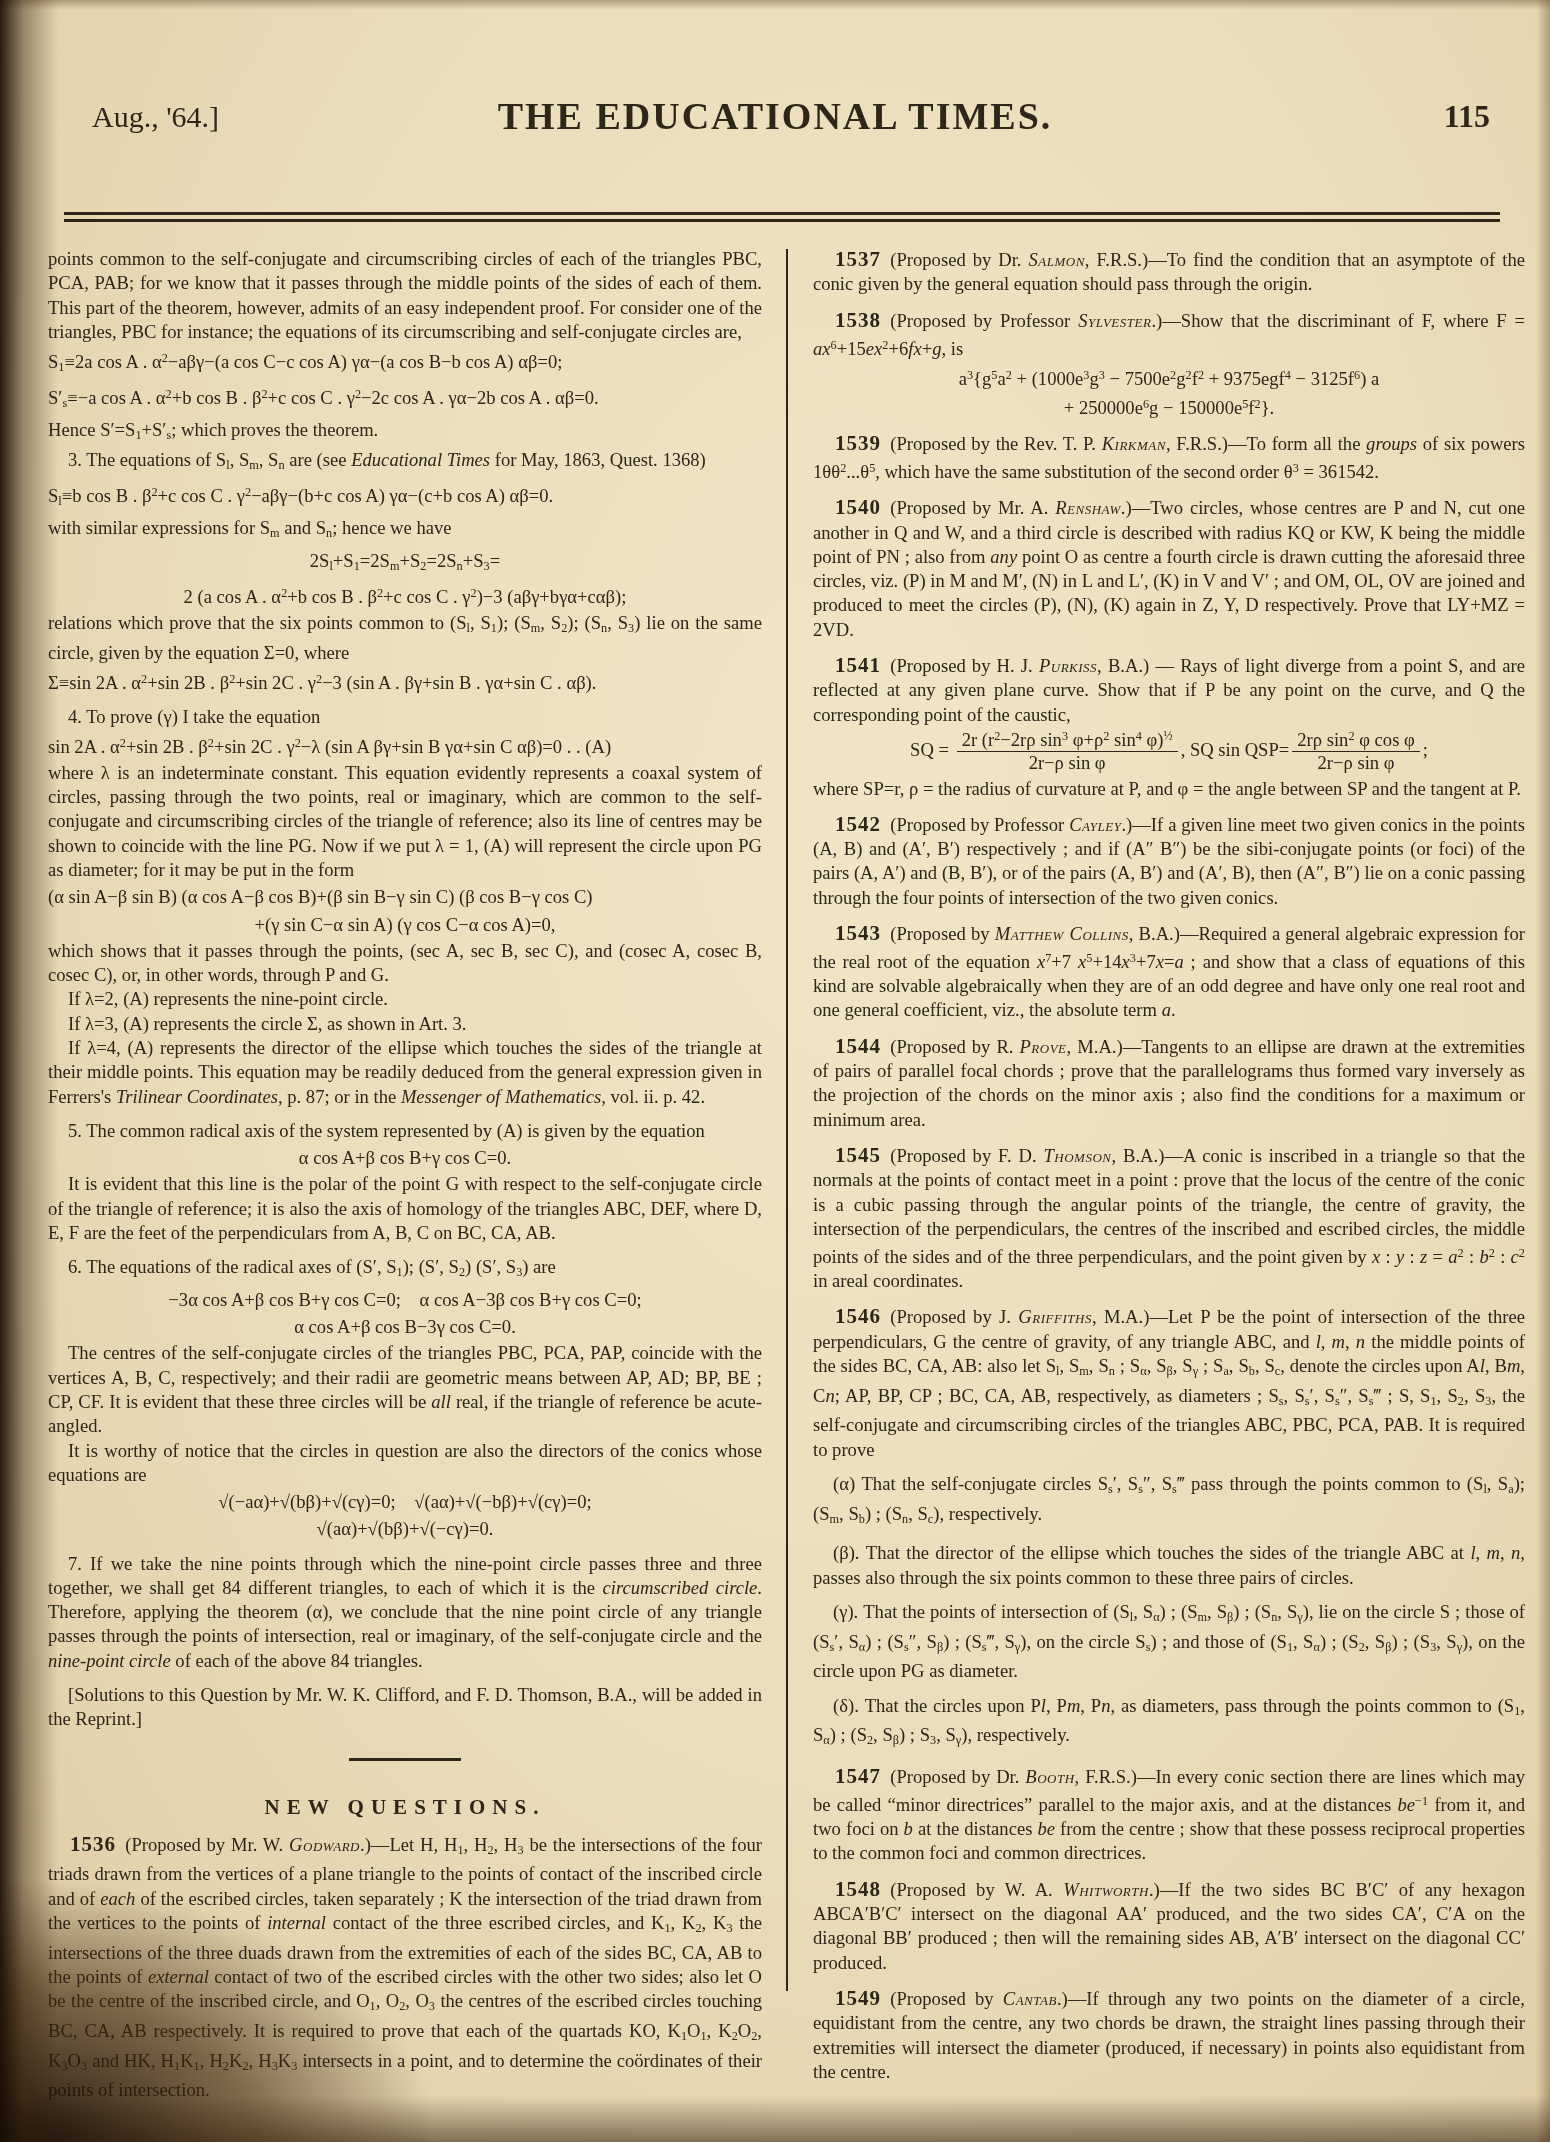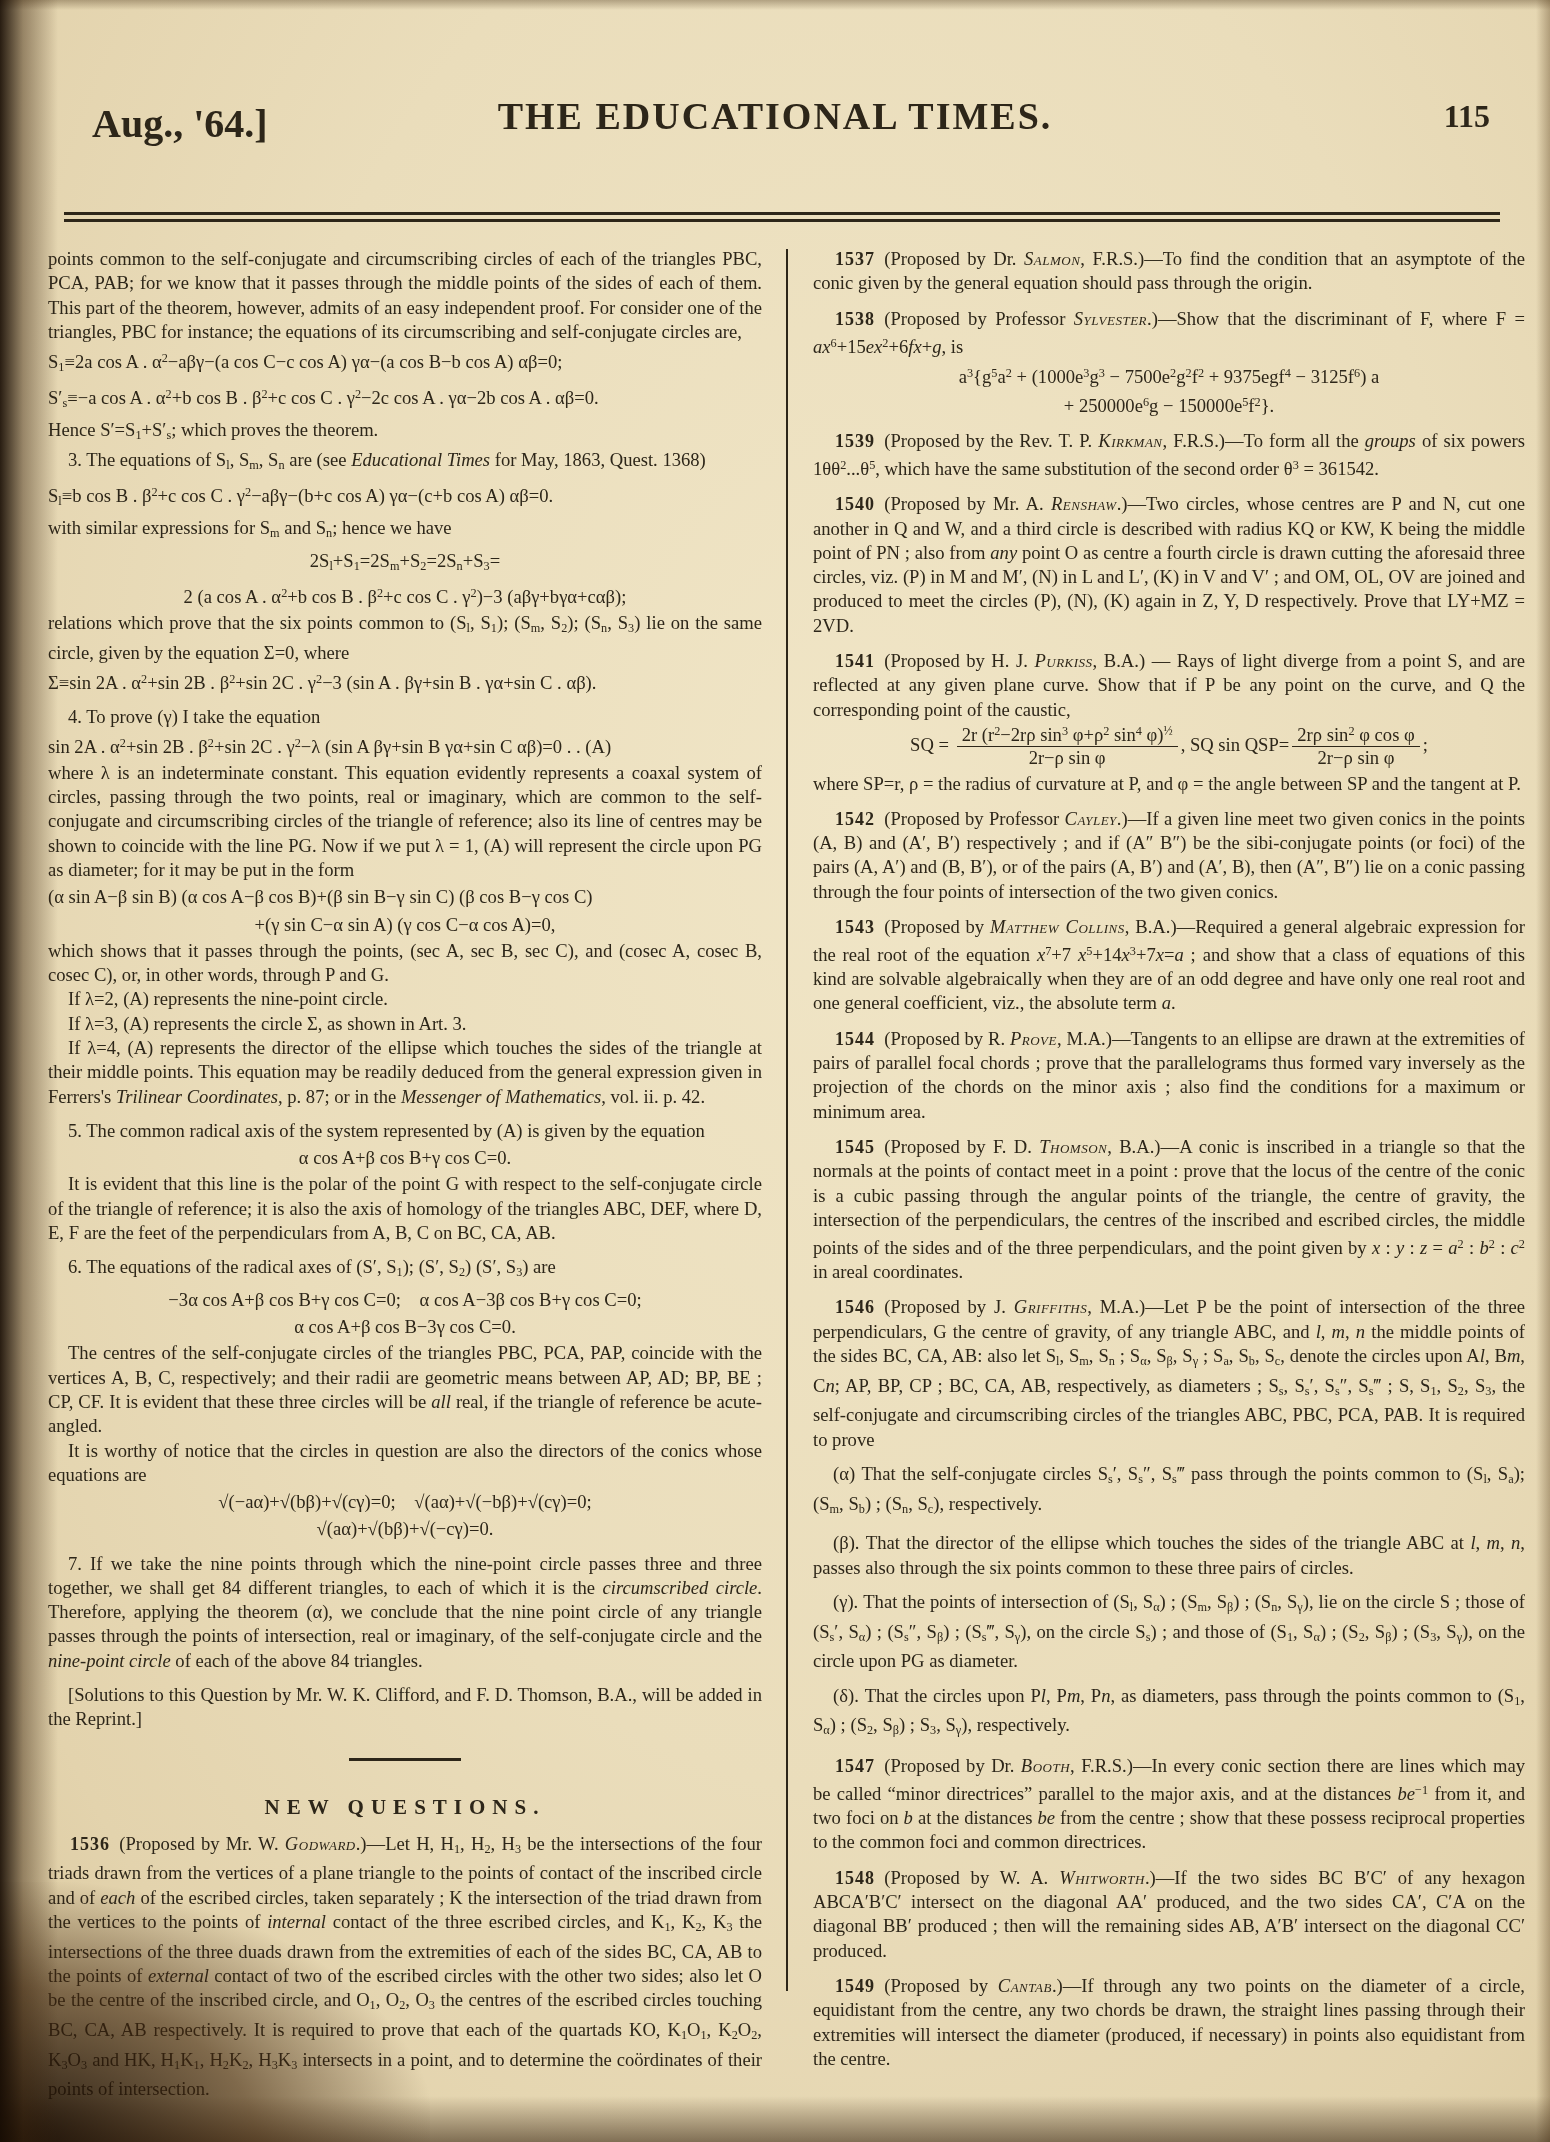--- a/index.html
+++ b/index.html
@@ -9,36 +9,36 @@
   
   .edge{position:absolute;pointer-events:none;z-index:6;}
   .edge-left{left:0;top:0;width:58px;height:100%;
     background:linear-gradient(90deg, rgba(24,13,4,.92) 0%, rgba(58,36,14,.45) 40%, rgba(58,36,14,0) 100%);}
   .edge-top{left:0;top:0;width:100%;height:10px;background:linear-gradient(180deg, rgba(70,48,20,.35), rgba(70,48,20,0));}
   .edge-right{right:0;top:0;width:14px;height:100%;background:linear-gradient(270deg, rgba(90,64,30,.38), rgba(90,64,30,0));}
   .edge-bottom{left:0;bottom:0;width:100%;height:46px;background:linear-gradient(0deg, rgba(45,26,8,.55), rgba(45,26,8,0));}
   .corner-bl{left:0;bottom:0;width:430px;height:260px;
     background:radial-gradient(ellipse at 0% 100%, rgba(22,11,3,.95) 0%, rgba(62,36,12,.6) 42%, rgba(62,36,12,0) 72%);}
   
-  .hdr-date{position:absolute;left:92px;top:100px;font-size:40px;z-index:2;font-weight:bold;}
+  .hdr-date{position:absolute;left:92px;top:100px;font-size:30px;z-index:2;}
   .hdr-title{position:absolute;left:0;right:0;top:94px;text-align:center;font-size:38px;font-weight:bold;letter-spacing:2px;z-index:1;}
   .hdr-page{position:absolute;right:60px;top:98px;font-size:32px;font-weight:bold;z-index:2;}
   .double-rule{position:absolute;left:64px;right:50px;top:212px;height:4px;
     border-top:3px solid #2d2619;border-bottom:3px solid #2d2619;z-index:2;}
   
   .columns{position:absolute;left:48px;top:247px;width:1479px;height:1895px;display:flex;overflow:hidden;z-index:3;}
   .col{width:714px;}
   .col-divider{width:2px;height:1742px;background:#2d2619;margin:2px 25px 0 24px;flex:none;}
   .col.rightc{width:712px;}
   .para{margin:0;text-align:justify;font-size:18.6px;line-height:24.3px;}
   .para.ind{text-indent:20px;}
   .para.sp{margin-top:10px;}
   .col > :first-child{margin-top:0;}
   .q{text-indent:22px;margin-top:11px;}
-  .qnum{font-weight:bold;font-size:18px;letter-spacing:1px;}
+  .qnum{font-weight:bold;font-size:21px;letter-spacing:1px;}
   .eq{text-align:center;font-size:18.6px;line-height:25.2px;margin:2px 0;}
   .eq.eqleft{text-align:left;}
   .heading{text-align:center;font-weight:bold;font-size:21px;letter-spacing:7px;margin:34px 0 12px;}
   .mini-rule{width:112px;height:3px;background:#2d2619;margin:26px auto 2px;}
   sub{font-size:66%;vertical-align:-0.28em;}
   sup{font-size:66%;vertical-align:0.45em;}
   .sc{font-variant:small-caps;letter-spacing:.5px;font-style:italic;}
   .frac{display:inline-flex;flex-direction:column;vertical-align:middle;text-align:center;line-height:1.2;margin:0 3px;}
   .fn{border-bottom:1.6px solid #2d2619;padding:0 5px;}
   .fd{padding:0 5px;}

